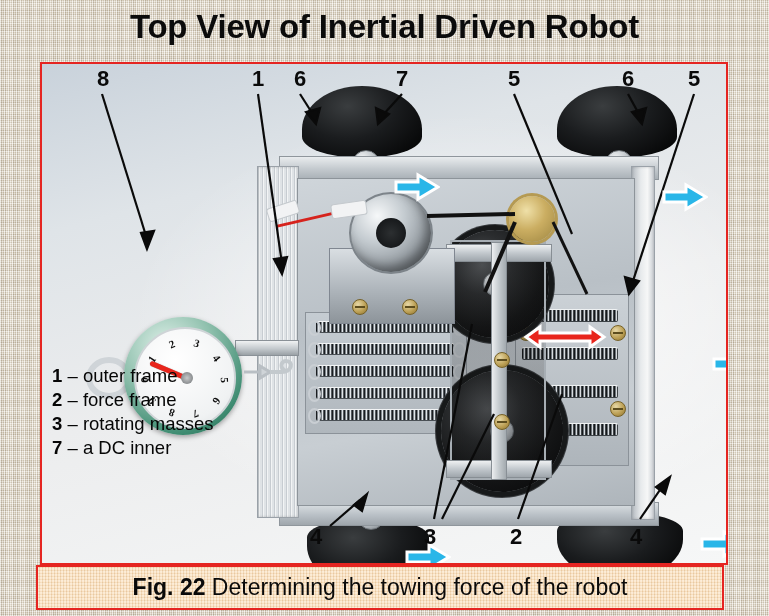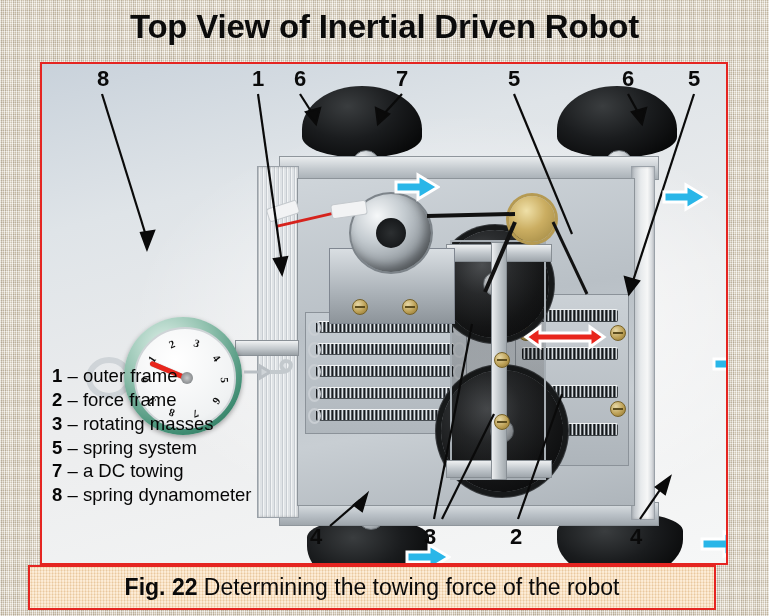--- a/index.html
+++ b/index.html
@@ -175,21 +175,21 @@
   #leader-svg{position:absolute;left:0;top:0;width:688px;height:503px;pointer-events:none;}
 
   
   #legend{position:absolute;left:10px;top:300px;width:245px;}
   .legend-row{font-size:18.5px;color:#060606;line-height:1.29;white-space:nowrap;
     font-family:"Liberation Sans",sans-serif;}
   .legend-row b{font-weight:bold;}
 
   
   #caption{
-    position:absolute;left:28px;top:565px;width:688px;height:45px;
+    position:absolute;left:36px;top:565px;width:688px;height:45px;
     border:2px solid #e52521;box-sizing:border-box;
     background-color:#fadcb4;
     background-image:
       repeating-linear-gradient(90deg, rgba(255,255,255,.30) 0 1px, rgba(190,150,105,.16) 1px 2px, rgba(255,255,255,.22) 2px 3px),
       repeating-linear-gradient(0deg, rgba(255,255,255,.28) 0 1px, rgba(190,150,105,.14) 1px 2px, rgba(255,255,255,.20) 2px 3px);
     display:flex;align-items:center;justify-content:center;
   }
   #caption-text{font-size:23px;color:#0a0a0a;font-family:"Liberation Sans",sans-serif;}
   #caption-text b{font-weight:bold;}
 </style>
@@ -389,33 +389,23 @@
       <b>2</b>
       <span>–</span>
       <span>force frame</span>
     </div>
     <div class="legend-row">
       <b>3</b>
       <span>–</span>
       <span>rotating masses</span>
     </div>
     <div class="legend-row">
-      <b>5</b>
-      <span>–</span>
-      <span>spring system</span>
-    </div>
-    <div class="legend-row">
       <b>7</b>
       <span>–</span>
-      <span>a DC towing</span>
-    </div>
-    <div class="legend-row">
-      <b>8</b>
-      <span>–</span>
-      <span>spring dynamometer</span>
+      <span>a DC inner</span>
     </div>
   </div>
 
 </div>
 
 <div id="caption">
   <div id="caption-text">
     <b>Fig. 22</b><span> Determining the towing force of the robot</span>
   </div>
 </div>

